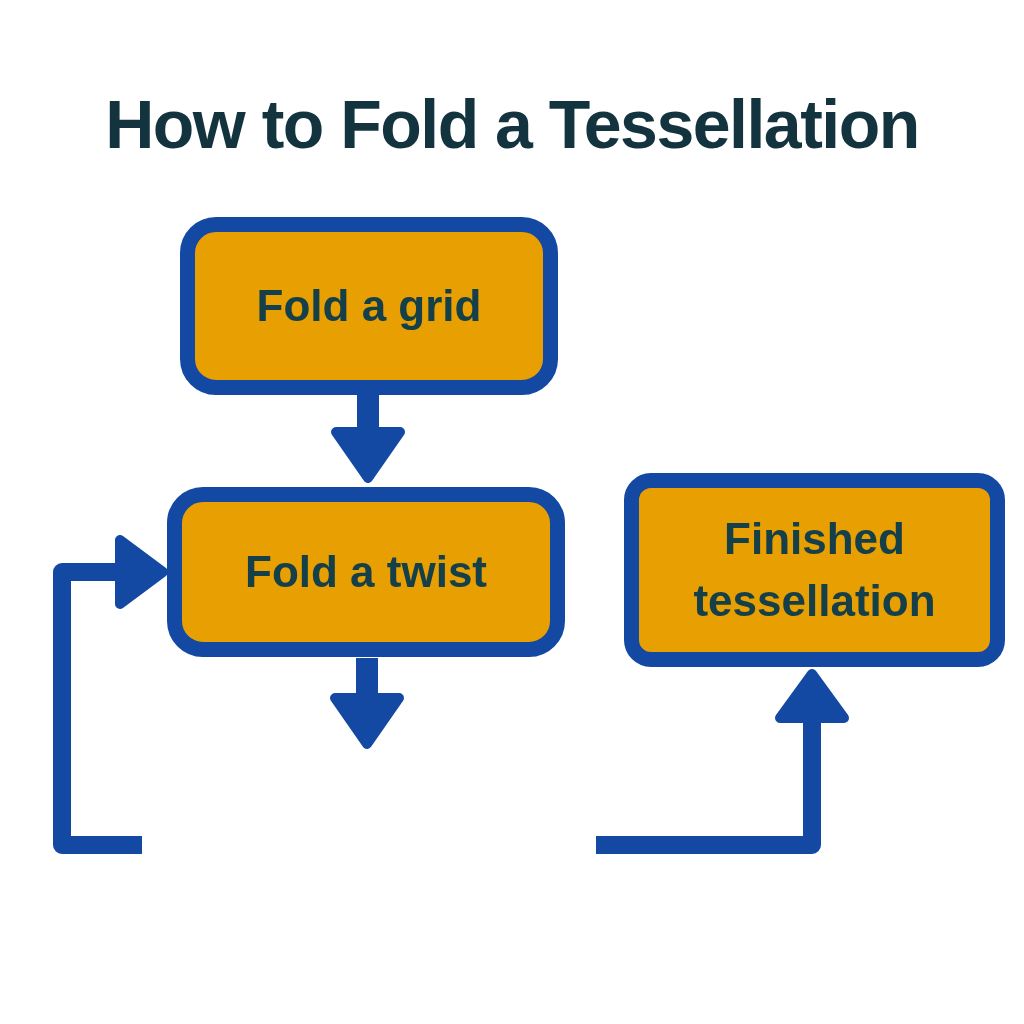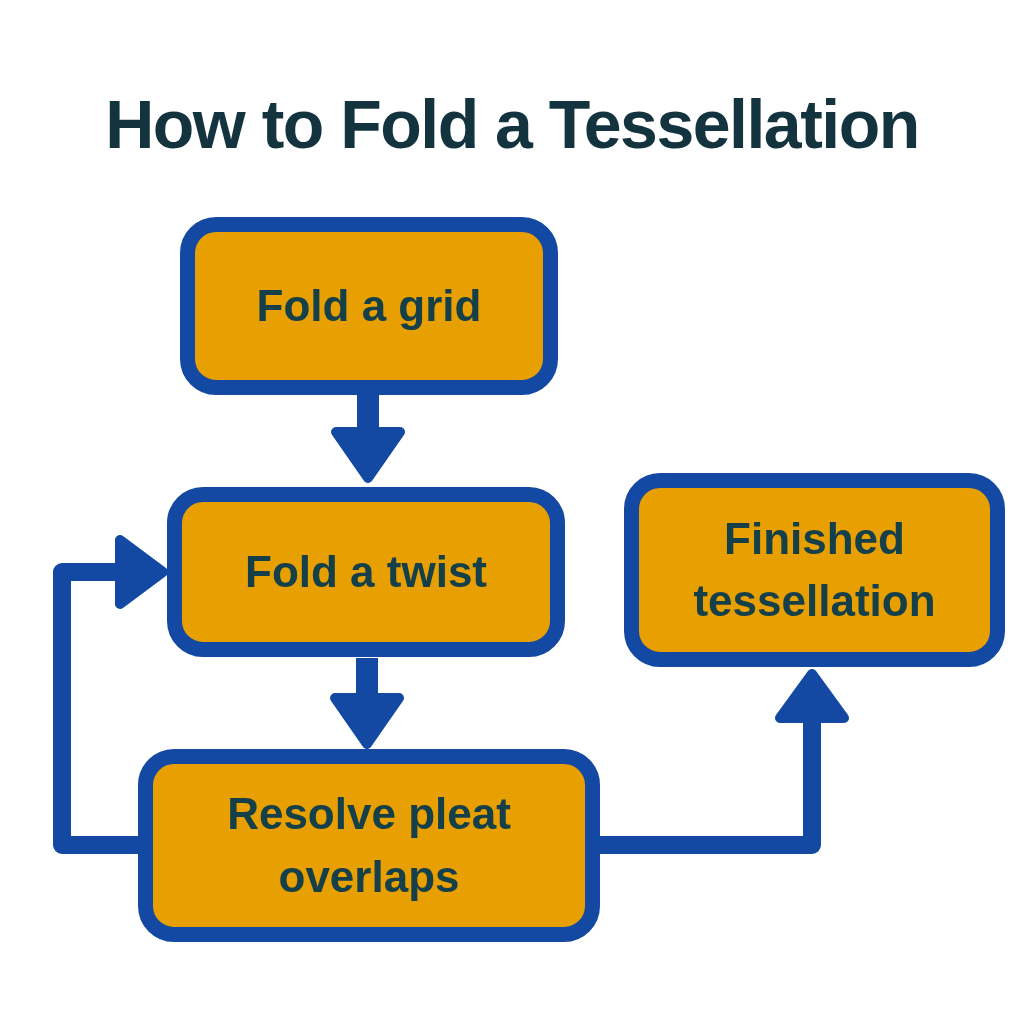--- a/index.html
+++ b/index.html
@@ -35,21 +35,21 @@
     box-sizing:border-box;
     display:flex;align-items:center;justify-content:center;
     text-align:center;
     color:var(--box-text);
     font-size:44px;font-weight:bold;line-height:1.42;
     padding:2px 14px;
   }
   .node-fold-grid    {left:180px; top:217px; width:378px; height:178px;}
   .node-fold-twist   {left:167px; top:487px; width:398px; height:170px;}
   .node-resolve      {left:138px; top:749px; width:462px; height:193px;}
-  .node-finished     {left:624px; top:473px; width:381px; height:194px;}
+  .node-finished     {left:624px; top:473px; width:381px; height:194px;border-radius:27px;}
 </style>
 </head>
 <body>
 
 <div class="canvas">
 
   <div class="title">How to Fold a Tessellation</div>
 
   <svg class="arrows" viewBox="0 0 1024 1024" xmlns="http://www.w3.org/2000/svg" aria-hidden="true">
 
@@ -75,21 +75,18 @@
   </svg>
 
   <div class="node node-fold-grid">
     <span>Fold a grid</span>
   </div>
 
   <div class="node node-fold-twist">
     <span>Fold a twist</span>
   </div>
 
-  <div class="node node-resolve">
-    <span>Resolve pleat overlaps</span>
-  </div>
 
   <div class="node node-finished">
     <span>Finished tessellation</span>
   </div>
 
 </div>
 
 </body></html>

